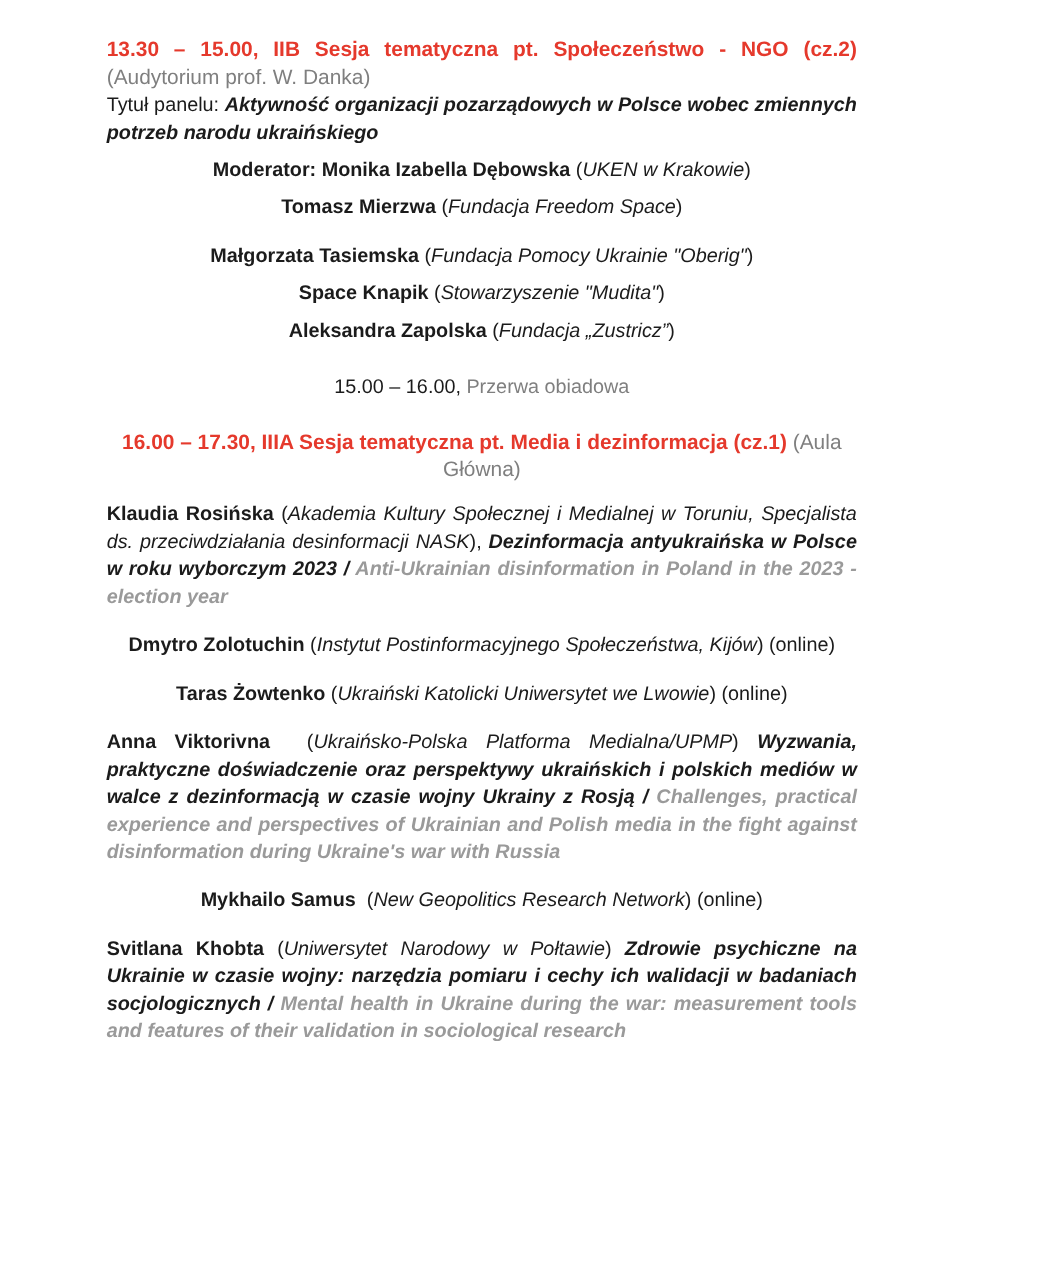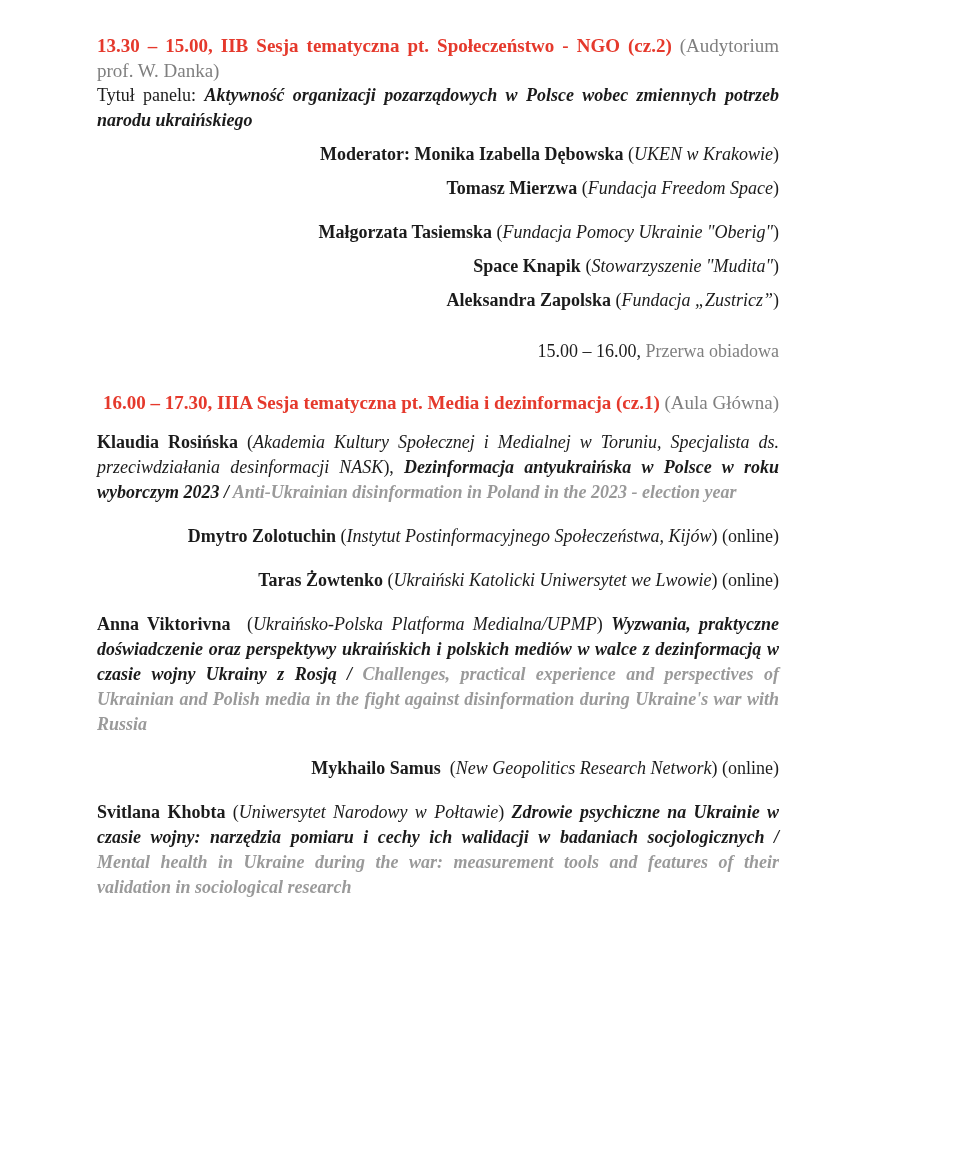--- a/index.html
+++ b/index.html
@@ -8,32 +8,32 @@
     background: #ffffff;
   }
   .page {
     position: relative;
     width: 841px;
     height: 1150px;
     box-sizing: border-box;
     padding: 33px 62px 20px 97px;
     background: #ffffff;
     overflow: hidden;
-    font-family: Liberation Serif, serif;
+    font-family: Liberation Sans, sans-serif;
     font-size: 18px;
     line-height: 25px;
     color: var(--c-text, #1b1b1b);
   }
   .para {
     margin: 0;
     padding: 0;
   }
   .type-heading { font-size: 19px; }
   .align-justify { text-align: justify; }
-  .align-left { text-align: right; }
+  .align-left { text-align: center; }
   .gap-top    { margin-top: 0; }
   .gap-none   { margin-top: 0; }
   .gap-small  { margin-top: 9px; }
   .gap-med    { margin-top: 15px; }
   .gap-normal { margin-top: 19px; }
   .gap-large  { margin-top: 26px; }
   .run { }
   .regular { font-weight: normal; font-style: normal; }
   .bold { font-weight: bold; }
   .italic { font-style: italic; }

